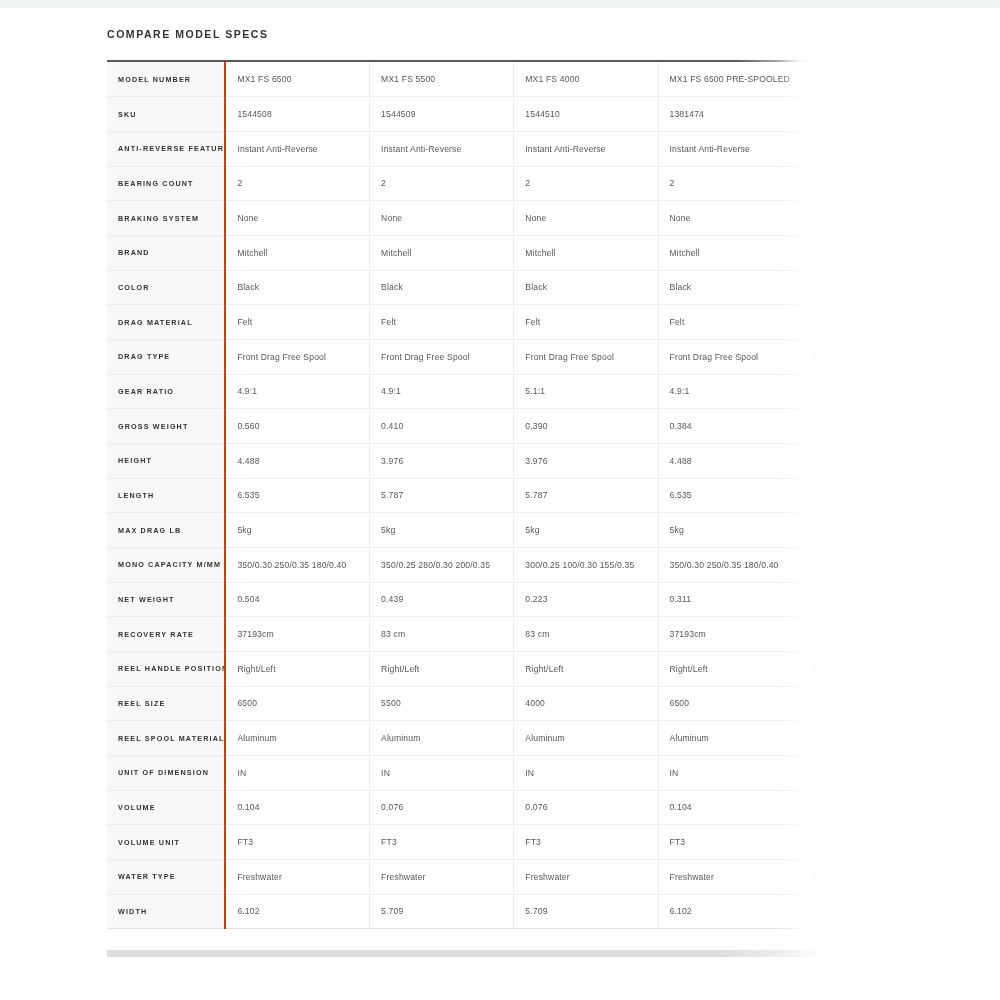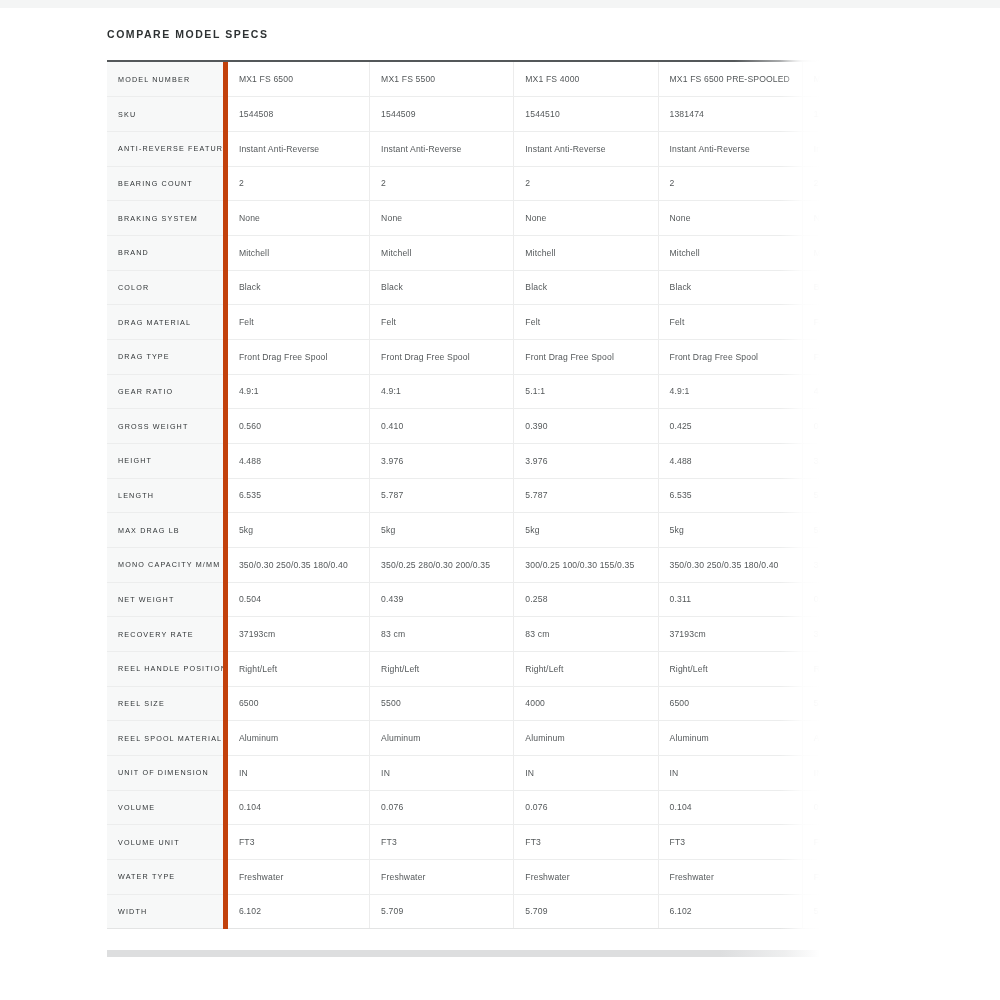--- a/index.html
+++ b/index.html
@@ -73,23 +73,23 @@
     font-size: 8.6px;
     color: #54585a;
     font-weight: 400;
     letter-spacing: 0.15px;
     white-space: nowrap;
     overflow: hidden;
     background: #ffffff;
   }
   table.spec-table td.label-cell {
     background: #f7f8f8;
-    border-right: 5px solid #c2410c;
+    border-right: 2px solid #c2410c;
     font-size: 7.2px;
-    font-weight: 400;
+    font-weight: 700;
     letter-spacing: 1.15px;
     color: #2f3335;
     text-transform: uppercase;
   }
   table.spec-table tr:last-child td { border-bottom: 1px solid #e3e4e4; }
   td.val-link { color: #3f7f6d; border-radius: 16px; }
   
   .edge-fade {
     position: absolute;
     right: 0; top: 0;
@@ -215,21 +215,21 @@
             <td class="val-cell">4.9:1</td>
             <td class="val-cell">5.1:1</td>
             <td class="val-cell">4.9:1</td>
             <td class="val-cell">4.9:1</td>
           </tr>
           <tr>
             <td class="label-cell">GROSS WEIGHT</td>
             <td class="val-cell">0.560</td>
             <td class="val-cell">0.410</td>
             <td class="val-cell">0.390</td>
-            <td class="val-cell">0.425</td>
+            <td class="val-cell">0.384</td>
             <td class="val-cell">0.380</td>
           </tr>
           <tr>
             <td class="label-cell">HEIGHT</td>
             <td class="val-cell">4.488</td>
             <td class="val-cell">3.976</td>
             <td class="val-cell">3.976</td>
             <td class="val-cell">4.488</td>
             <td class="val-cell">3.976</td>
           </tr>
@@ -254,21 +254,21 @@
             <td class="val-cell">350/0.30 250/0.35 180/0.40</td>
             <td class="val-cell">350/0.25 280/0.30 200/0.35</td>
             <td class="val-cell">300/0.25 100/0.30 155/0.35</td>
             <td class="val-cell">350/0.30 250/0.35 180/0.40</td>
             <td class="val-cell">350/0.25 280/0.30 200/0.35</td>
           </tr>
           <tr>
             <td class="label-cell">NET WEIGHT</td>
             <td class="val-cell">0.504</td>
             <td class="val-cell">0.439</td>
-            <td class="val-cell">0.258</td>
+            <td class="val-cell">0.223</td>
             <td class="val-cell">0.311</td>
             <td class="val-cell">0.342</td>
           </tr>
           <tr>
             <td class="label-cell">RECOVERY RATE</td>
             <td class="val-cell">37193cm</td>
             <td class="val-cell">83 cm</td>
             <td class="val-cell">83 cm</td>
             <td class="val-cell">37193cm</td>
             <td class="val-cell">34186cm</td>

